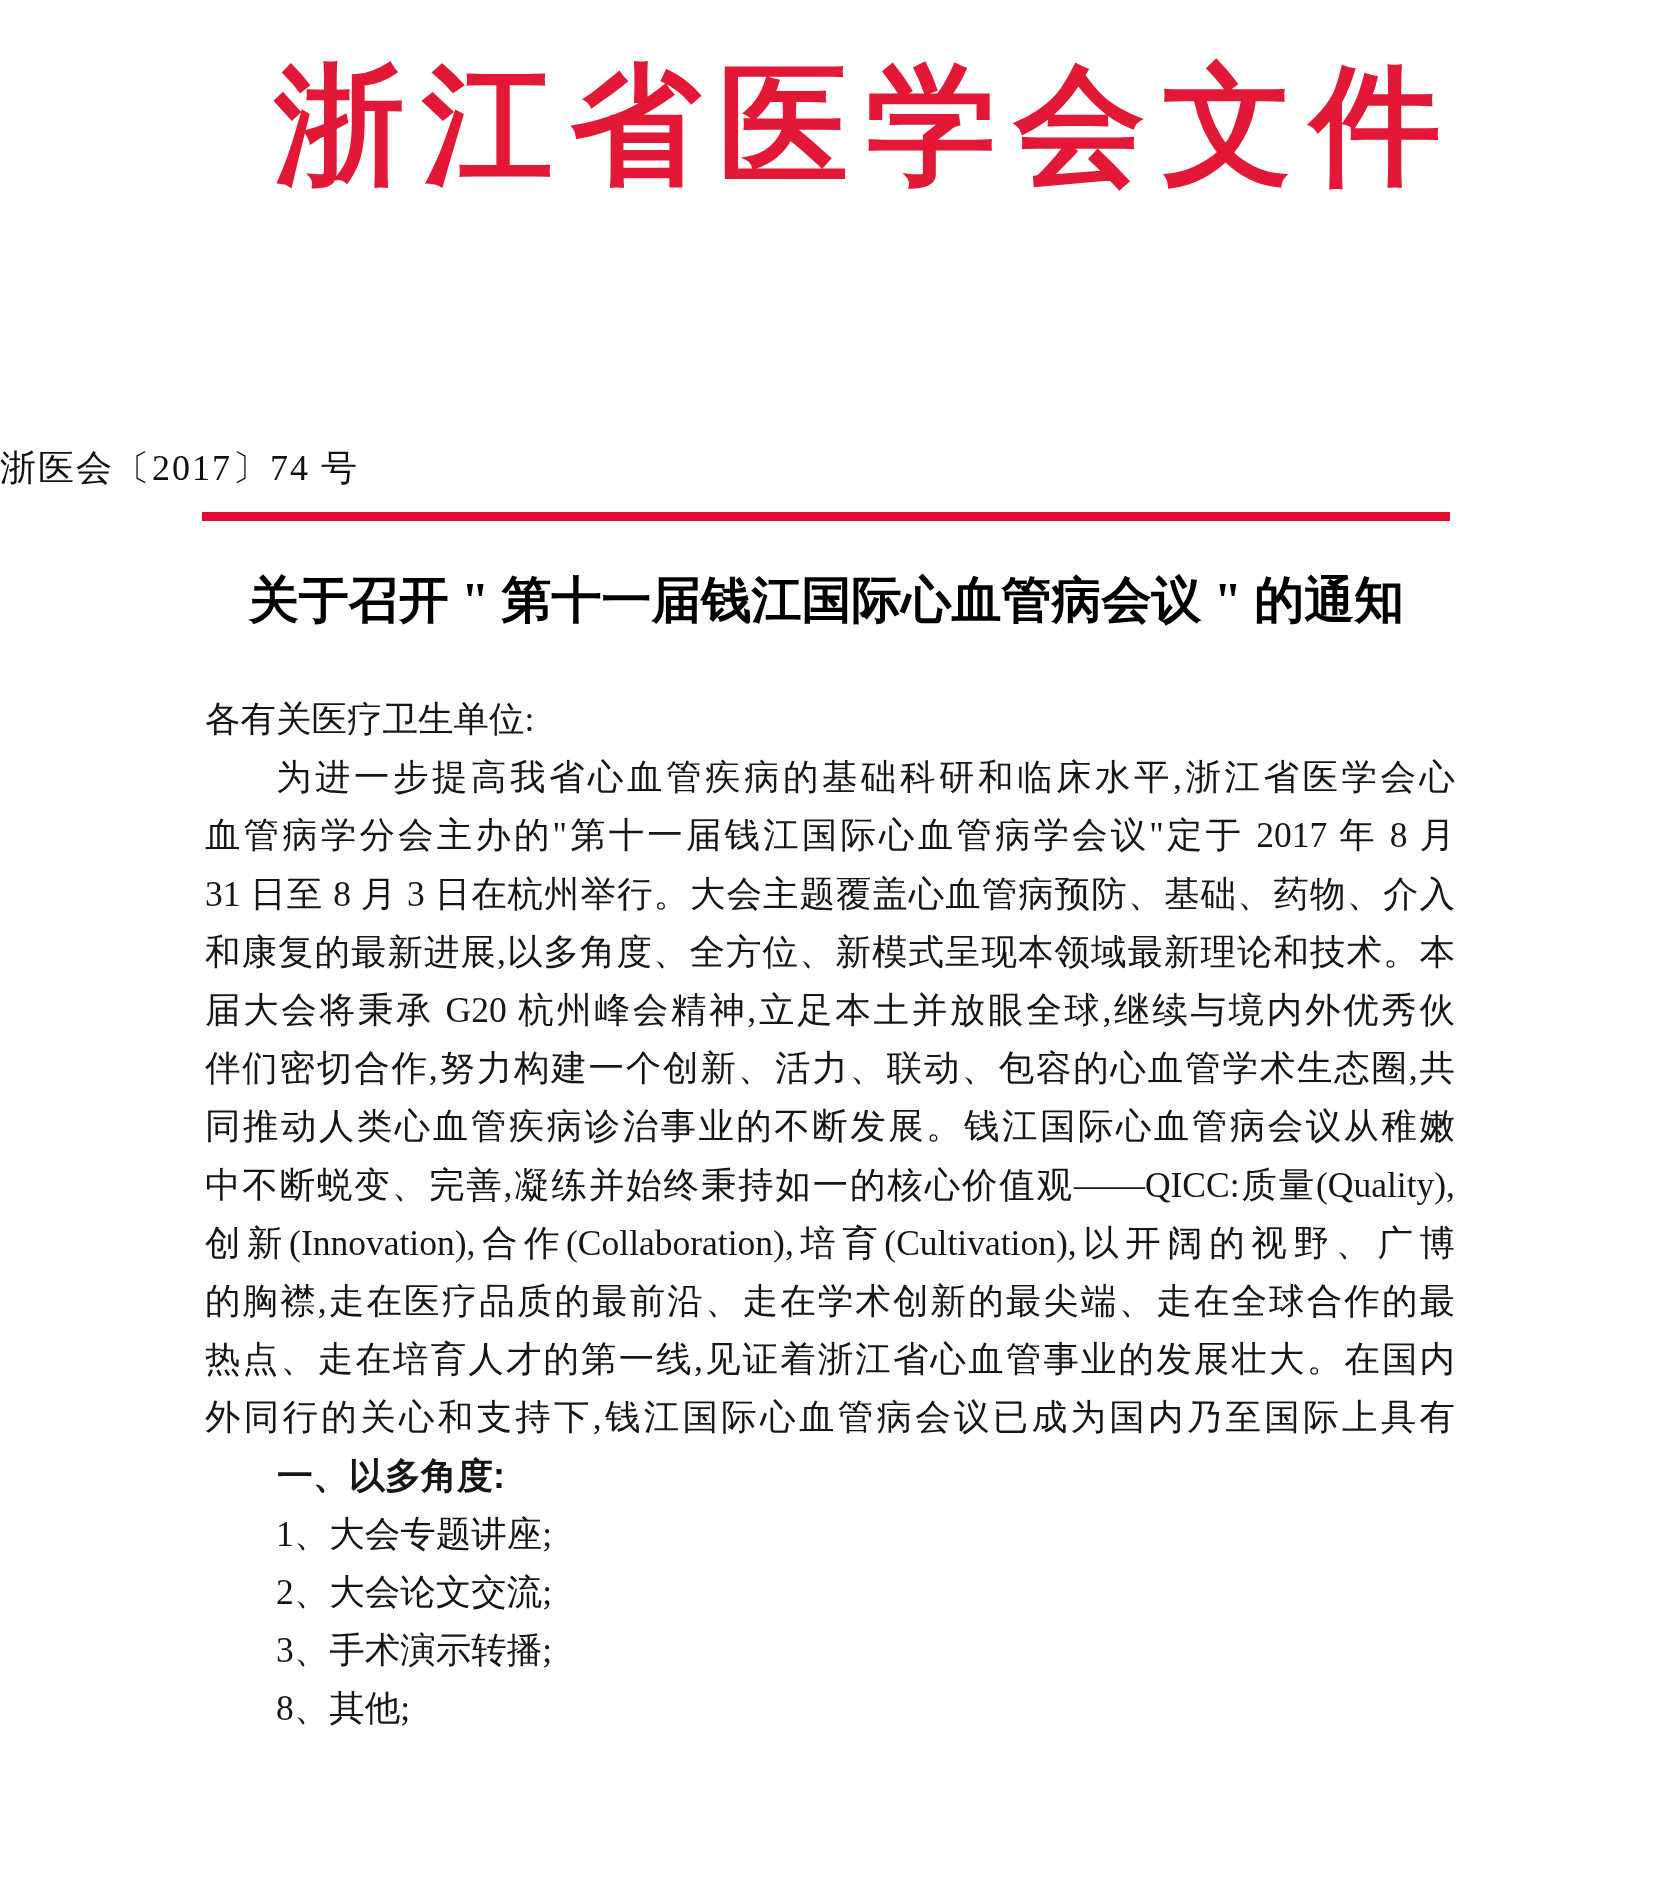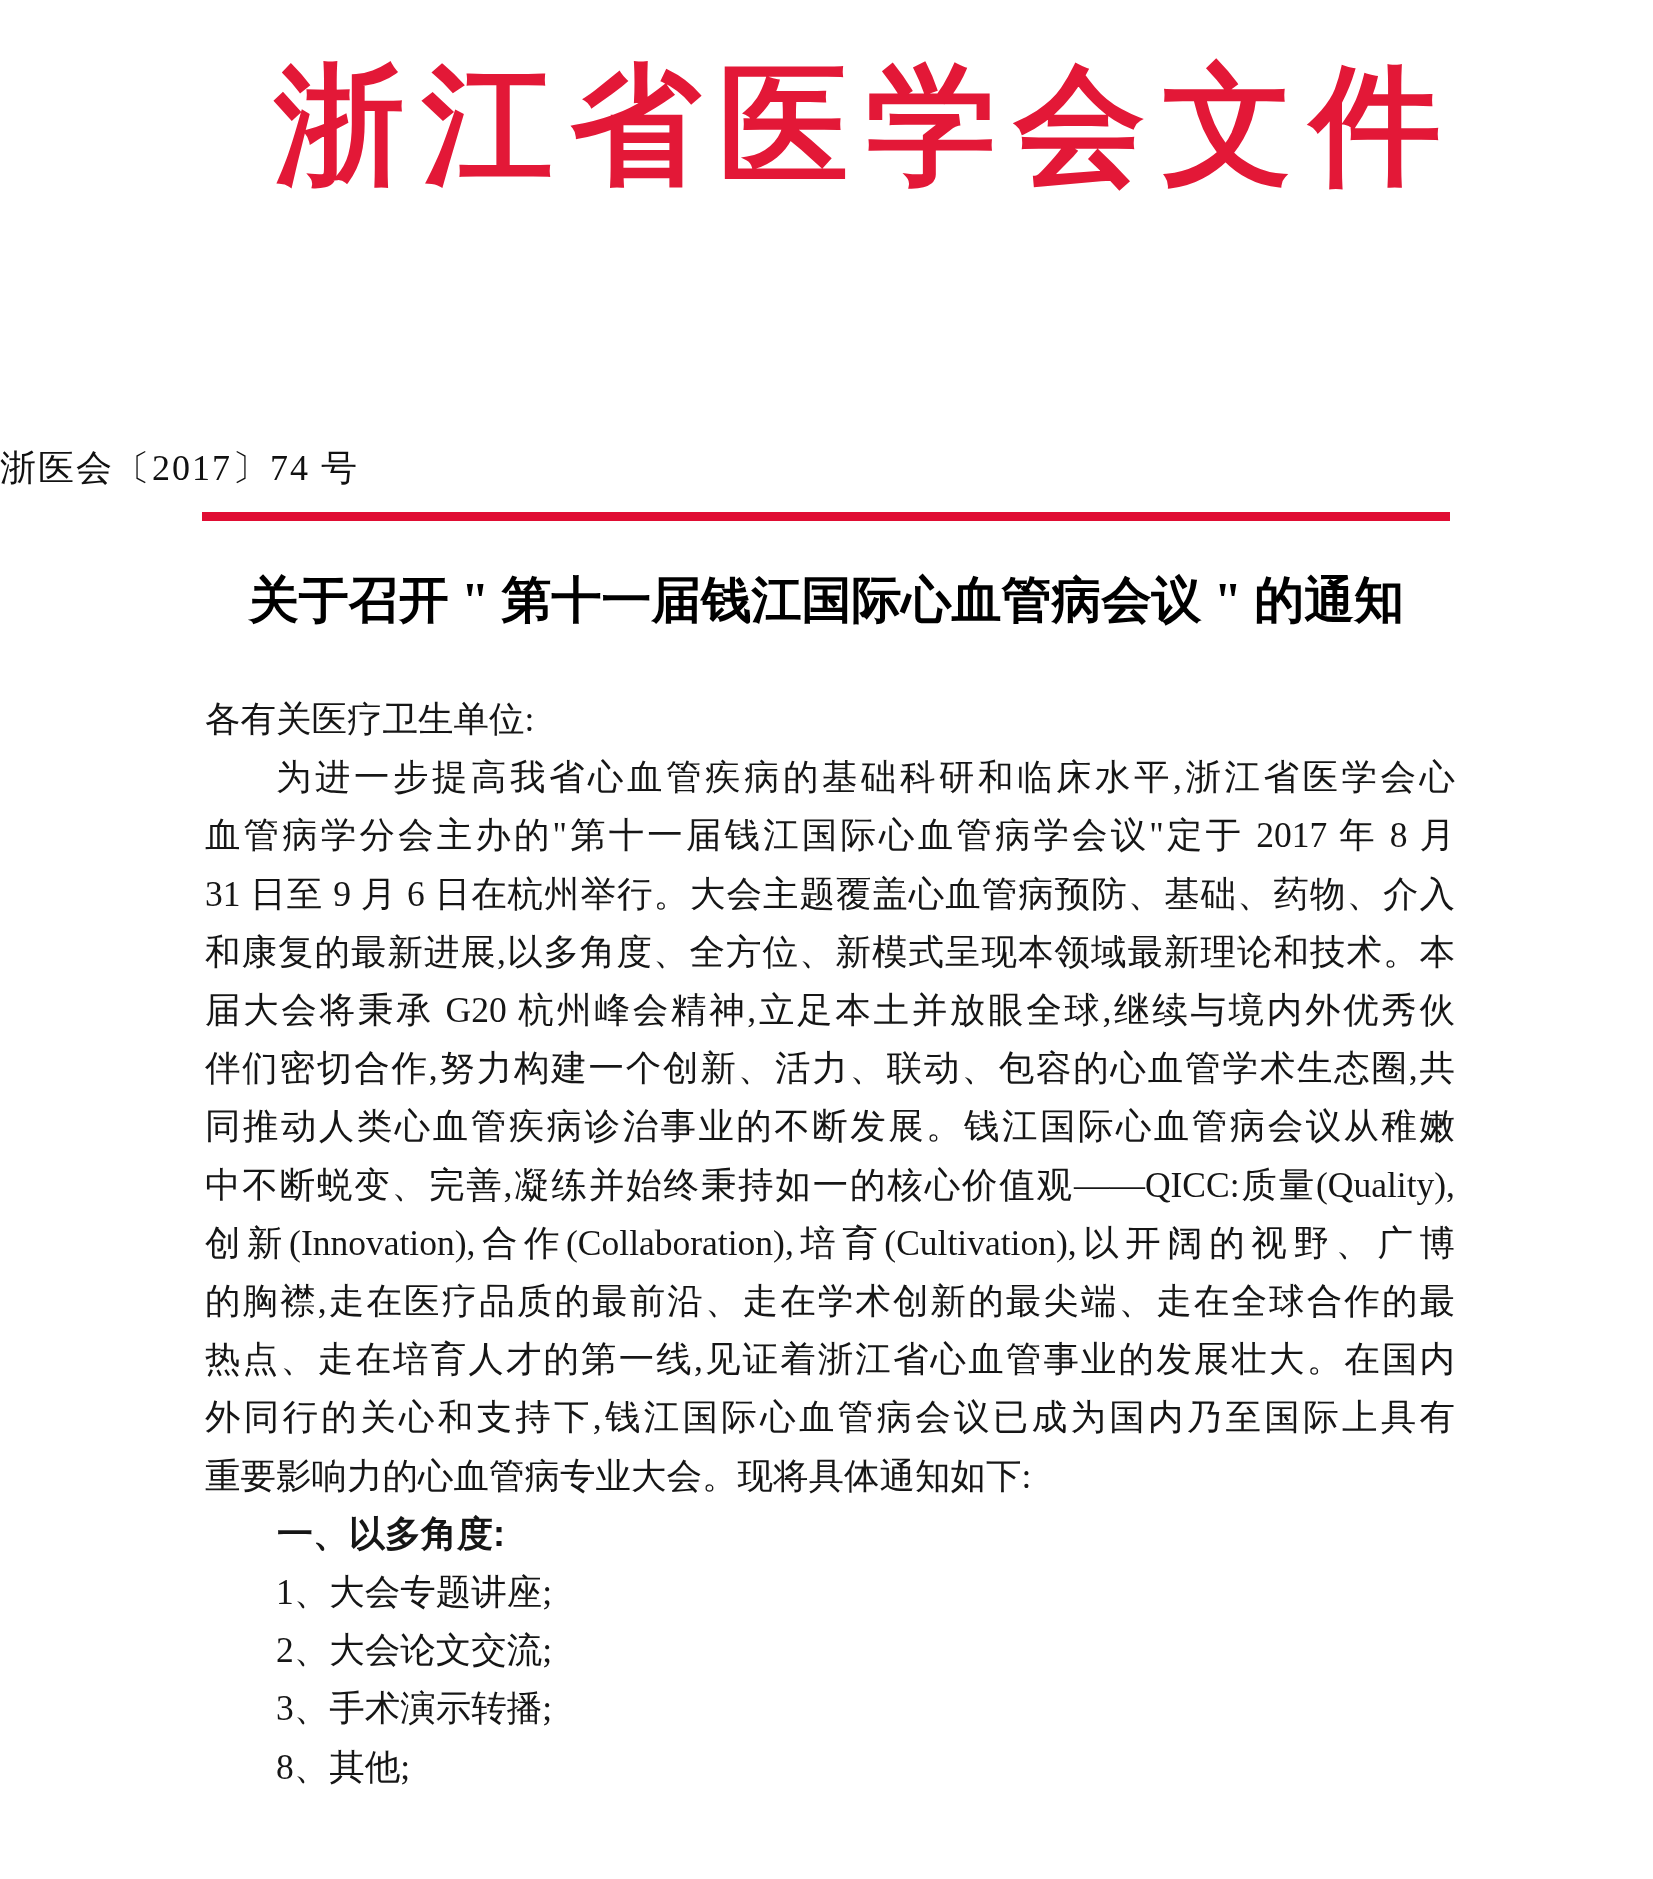--- a/index.html
+++ b/index.html
@@ -77,31 +77,30 @@
   <div class="docnum">浙医会〔2017〕74 号</div>
 
   <div class="red-rule"></div>
 
   <div class="notice-title">关于召开 " 第十一届钱江国际心血管病会议 " 的通知</div>
 
   <div class="doc-body">
     <div class="ln ln-left">各有关医疗卫生单位:</div>
     <div class="ln ind">为进一步提高我省心血管疾病的基础科研和临床水平,浙江省医学会心</div>
     <div class="ln">血管病学分会主办的"第十一届钱江国际心血管病学会议"定于 2017 年 8 月</div>
-    <div class="ln">31 日至 9 月 6 日在杭州举行。大会主题覆盖心血管病预防、基础、药物、介入</div>
+    <div class="ln">31 日至 8 月 3 日在杭州举行。大会主题覆盖心血管病预防、基础、药物、介入</div>
     <div class="ln">和康复的最新进展,以多角度、全方位、新模式呈现本领域最新理论和技术。本</div>
     <div class="ln">届大会将秉承 G20 杭州峰会精神,立足本土并放眼全球,继续与境内外优秀伙</div>
     <div class="ln">伴们密切合作,努力构建一个创新、活力、联动、包容的心血管学术生态圈,共</div>
     <div class="ln">同推动人类心血管疾病诊治事业的不断发展。钱江国际心血管病会议从稚嫩</div>
     <div class="ln">中不断蜕变、完善,凝练并始终秉持如一的核心价值观——QICC:质量(Quality),</div>
     <div class="ln">创新(Innovation),合作(Collaboration),培育(Cultivation),以开阔的视野、广博</div>
     <div class="ln">的胸襟,走在医疗品质的最前沿、走在学术创新的最尖端、走在全球合作的最</div>
     <div class="ln">热点、走在培育人才的第一线,见证着浙江省心血管事业的发展壮大。在国内</div>
     <div class="ln">外同行的关心和支持下,钱江国际心血管病会议已成为国内乃至国际上具有</div>
-    <div class="ln ln-left">重要影响力的心血管病专业大会。现将具体通知如下:</div>
     <div class="ln ln-left ind sec-heading">一、以多角度:</div>
     <div class="ln ln-left ind">1、大会专题讲座;</div>
     <div class="ln ln-left ind">2、大会论文交流;</div>
     <div class="ln ln-left ind">3、手术演示转播;</div>
     <div class="ln ln-left ind">8、其他;</div>
   </div>
 
 </div>
 
 </body></html>

